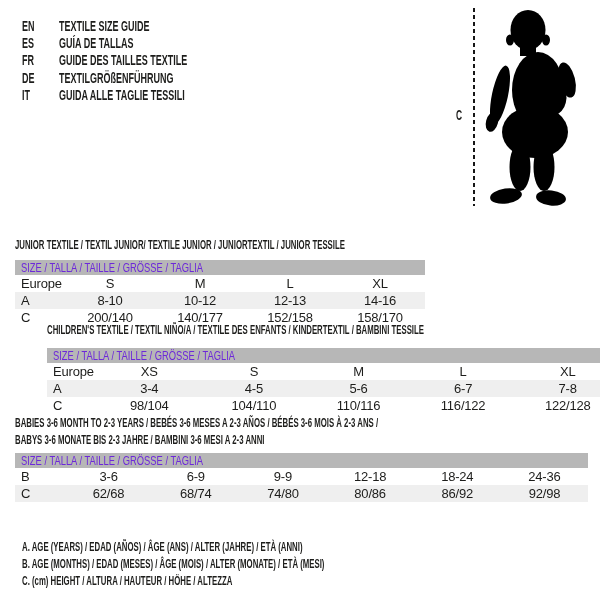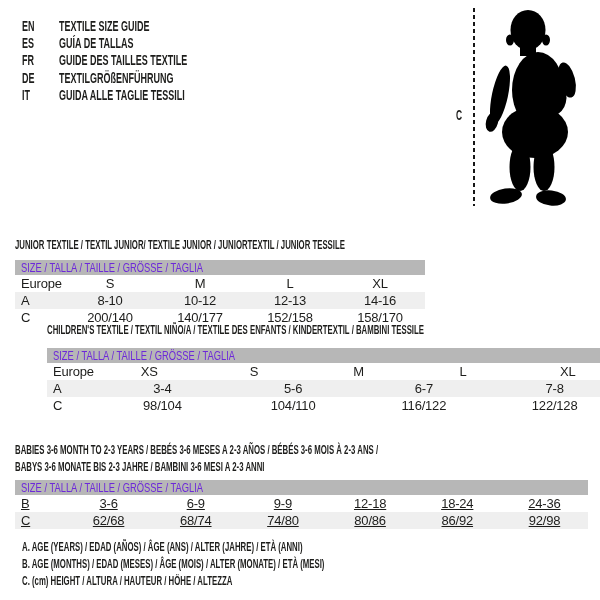--- a/index.html
+++ b/index.html
@@ -29,21 +29,21 @@
   .dash-line{left:473px;top:8px;width:2px;height:198px;
     background:repeating-linear-gradient(180deg,#161616 0 4px,transparent 4px 7px);}
   .figure-label{left:456px;top:107px;font-weight:bold;font-size:14px;}
   .silhouette{left:480px;top:0;width:120px;height:215px;}
   .silhouette *{fill:var(--silhouette);}
 
   
   .size-table{position:absolute;left:15px;}
   #t1{top:216px;width:410px;margin-top:20px;}
   #t2{top:321px;width:573px;margin-left:32px;}
-  #t3{top:441px;width:573px;text-decoration:underline;}
+  #t3{top:414px;width:573px;}
   .t-title{font-weight:bold;font-size:13px;height:17px;line-height:17px;}
   .t-band{height:15px;line-height:15px;background:var(--band);padding-left:6px;font-size:13px;color:#6d28d9;}
   #t1 .t-band{margin-top:7px;}
   #t2 .t-band{margin-top:10px;}
   #t3 .t-band{margin-top:5px;}
   .trow{display:flex;height:17px;line-height:17px;font-size:13px;letter-spacing:-0.2px;}
   .trow.shaded{background:var(--stripe);}
   .tlabel{width:50px;padding-left:6px;box-sizing:border-box;}
   .tcell{flex:1;text-align:center;}
 
@@ -138,28 +138,30 @@
         <span class="tlabel">Europe</span>
         <span class="tcell">XS</span>
         <span class="tcell">S</span>
         <span class="tcell">M</span>
         <span class="tcell">L</span>
         <span class="tcell">XL</span>
       </div>
       <div class="trow shaded">
         <span class="tlabel">A</span>
         <span class="tcell">3-4</span>
+        <span class="tcell">4-5</span>
         <span class="tcell">5-6</span>
         <span class="tcell">6-7</span>
         <span class="tcell">7-8</span>
       </div>
       <div class="trow">
         <span class="tlabel">C</span>
         <span class="tcell">98/104</span>
         <span class="tcell">104/110</span>
+        <span class="tcell">110/116</span>
         <span class="tcell">116/122</span>
         <span class="tcell">122/128</span>
       </div>
     </div>
 </section>
 
 <section class="size-table" id="t3">
   <div class="t-title"><span class="cnd">BABIES 3-6 MONTH TO 2-3 YEARS / BEBÉS 3-6 MESES A 2-3 AÑOS / BÉBÉS 3-6 MOIS À 2-3 ANS /</span></div>
   <div class="t-title"><span class="cnd">BABYS 3-6 MONATE BIS 2-3 JAHRE / BAMBINI 3-6 MESI A 2-3 ANNI</span></div>
   <div class="t-band"><span class="cnd72">SIZE / TALLA / TAILLE / GRÖSSE / TAGLIA</span></div>

